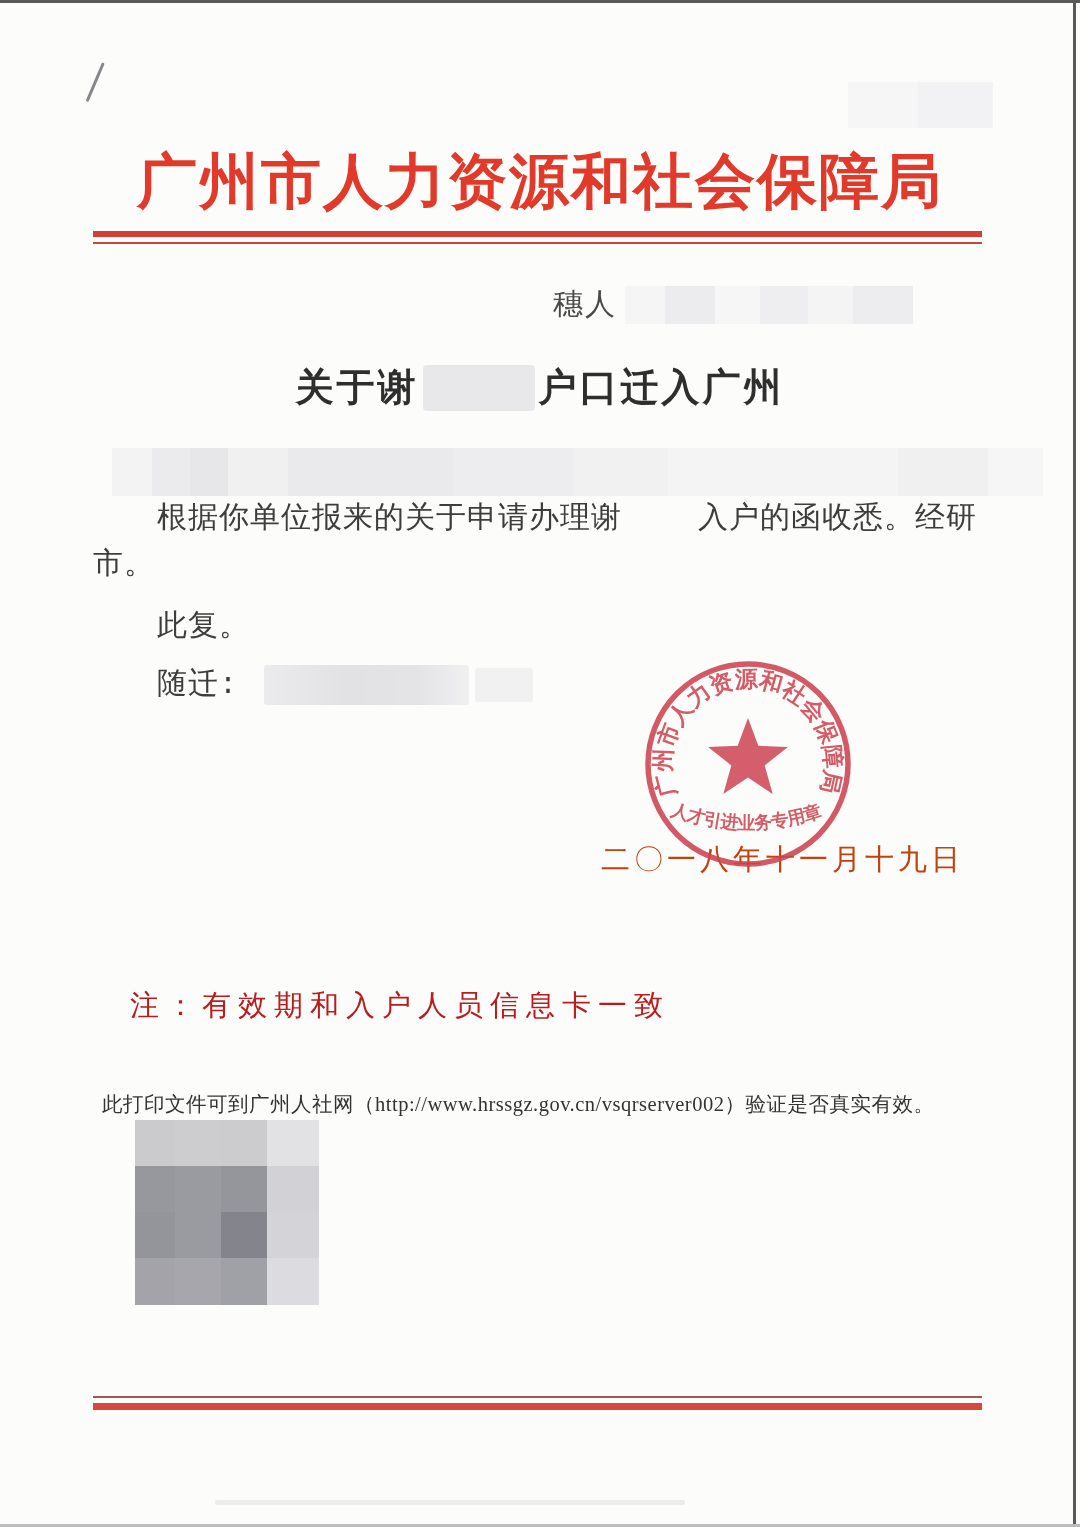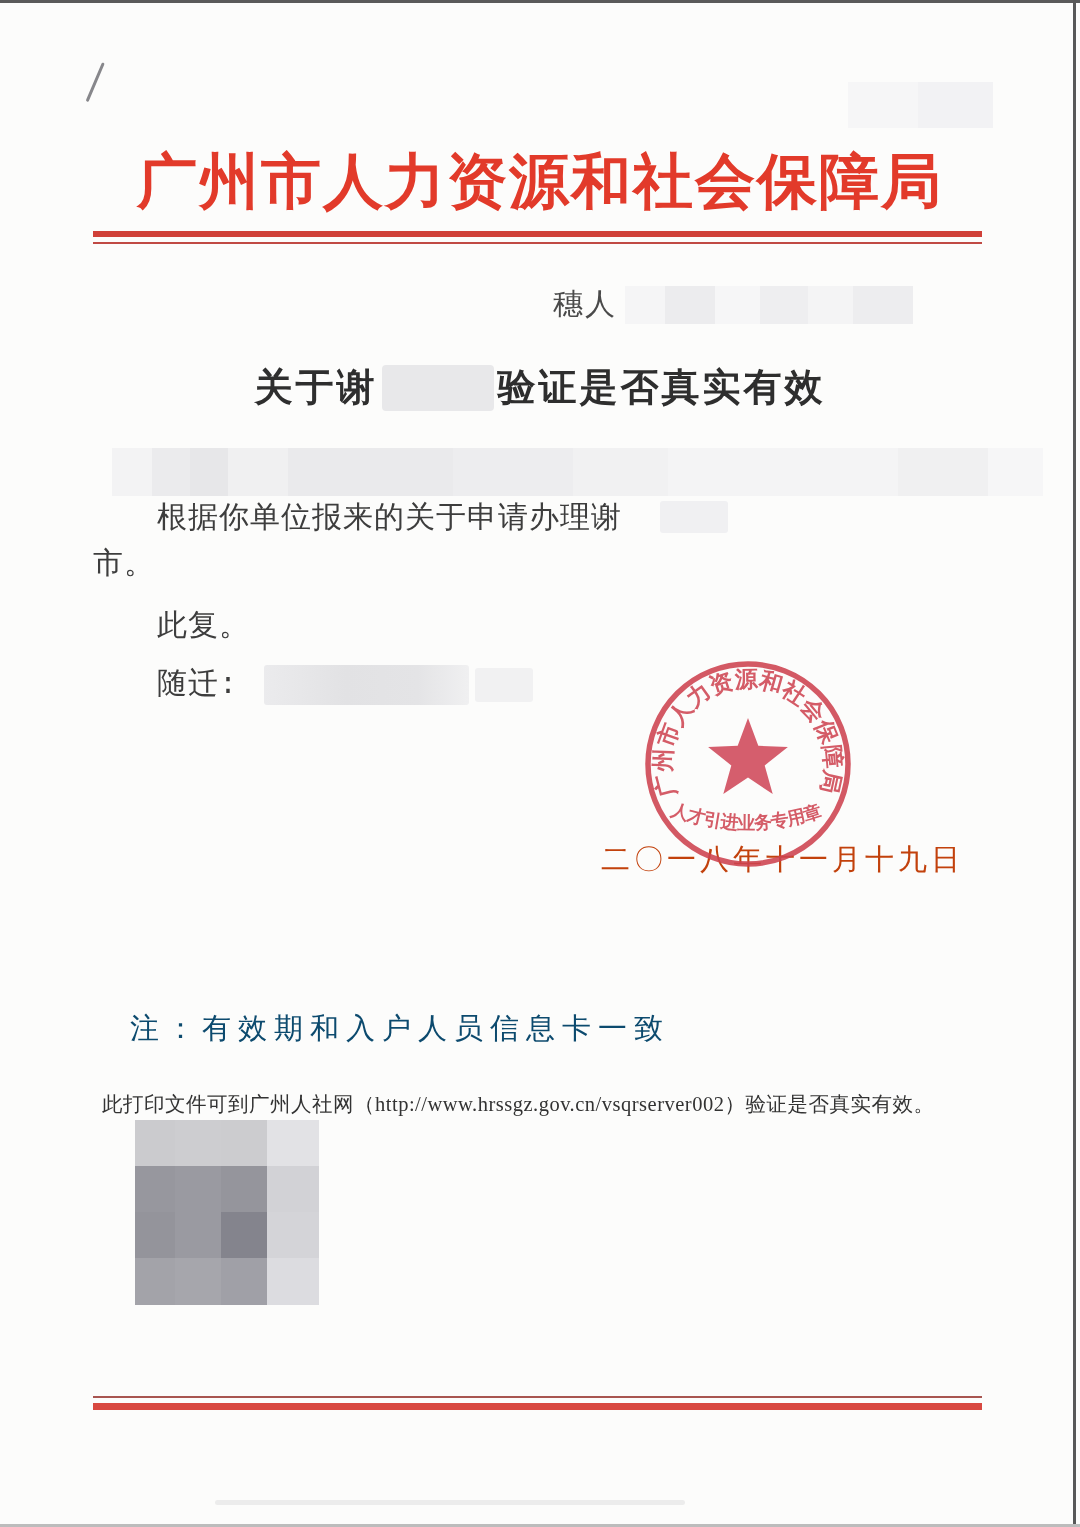--- a/index.html
+++ b/index.html
@@ -64,21 +64,21 @@
   .blur-attach{width:205px;height:40px;background:linear-gradient(90deg,#ebebed,#e2e2e4 40%,#e4e4e6 75%,#f0f0f1);margin-left:26px;border-radius:3px;}
   .blur-attach-tail{width:58px;height:34px;background:#f1f1f2;margin-left:6px;border-radius:3px;}
 
   .stamp{position:absolute;left:638px;top:654px;width:220px;height:220px;opacity:.88;z-index:3;}
   .date-line{
     position:absolute;left:601px;top:840px;z-index:2;
     font-size:29px;letter-spacing:4px;color:#c2410c;white-space:nowrap;
   }
   .note-line{
     position:absolute;left:130px;top:986px;
-    font-size:29px;letter-spacing:7px;color:#0c4a6e;white-space:nowrap;margin-top:23px;
+    font-size:29px;letter-spacing:7px;color:#b91c1c;white-space:nowrap;
   }
   .verify-line{
     position:absolute;left:102px;top:1090px;
     font-size:20.5px;letter-spacing:0.5px;color:#333;white-space:nowrap;
     font-family:"Liberation Serif","DejaVu Serif",serif;
   }
   .mosaic{position:absolute;left:135px;top:1120px;display:flex;flex-direction:column;}
   .mosaic-row{display:flex;}
   .mosaic-row span{display:inline-block;}
   .smudge{position:absolute;left:215px;top:1500px;width:470px;height:5px;background:#ececec;border-radius:3px;}
@@ -110,40 +110,41 @@
         <span style="width: 45px; height: 38px; background: rgb(246, 246, 247);"></span>
         <span style="width: 48px; height: 38px; background: rgb(238, 238, 240);"></span>
         <span style="width: 45px; height: 38px; background: rgb(244, 244, 245);"></span>
         <span style="width: 60px; height: 38px; background: rgb(237, 237, 239);"></span>
       </span>
   </div>
 
   <div class="subject-line">
     <span>关于谢</span>
     <span class="subject-redaction"></span>
-    <span>验证是否真实有效</span>
+    <span>户口迁入广州</span>
   </div>
 
   <div class="redaction-strip" style="left:112px;top:448px;">
       <span style="width: 40px; height: 48px; background: rgb(243, 243, 244);"></span>
       <span style="width: 38px; height: 48px; background: rgb(235, 235, 237);"></span>
       <span style="width: 38px; height: 48px; background: rgb(231, 231, 233);"></span>
       <span style="width: 60px; height: 48px; background: rgb(240, 240, 241);"></span>
       <span style="width: 165px; height: 48px; background: rgb(234, 234, 236);"></span>
       <span style="width: 120px; height: 48px; background: rgb(237, 237, 239);"></span>
       <span style="width: 95px; height: 48px; background: rgb(241, 241, 242);"></span>
       <span style="width: 230px; height: 48px; background: rgb(244, 244, 245);"></span>
       <span style="width: 90px; height: 48px; background: rgb(240, 240, 241);"></span>
       <span style="width: 55px; height: 48px; background: rgb(246, 246, 247);"></span>
     </div>
 
   <div class="body-block">
     <div class="body-line indent">
       <span>根据你单位报来的关于申请办理谢</span>
       <span class="inline-blur blur-p1"></span>
+      <span>入户的函收悉。经研</span>
     </div>
     <div class="body-line">
       <span>市。</span>
     </div>
     <div class="closing-line">
       <span>此复。</span>
     </div>
     <div class="attach-line">
       <span>随迁:</span>
       <span class="inline-blur blur-attach"></span>

